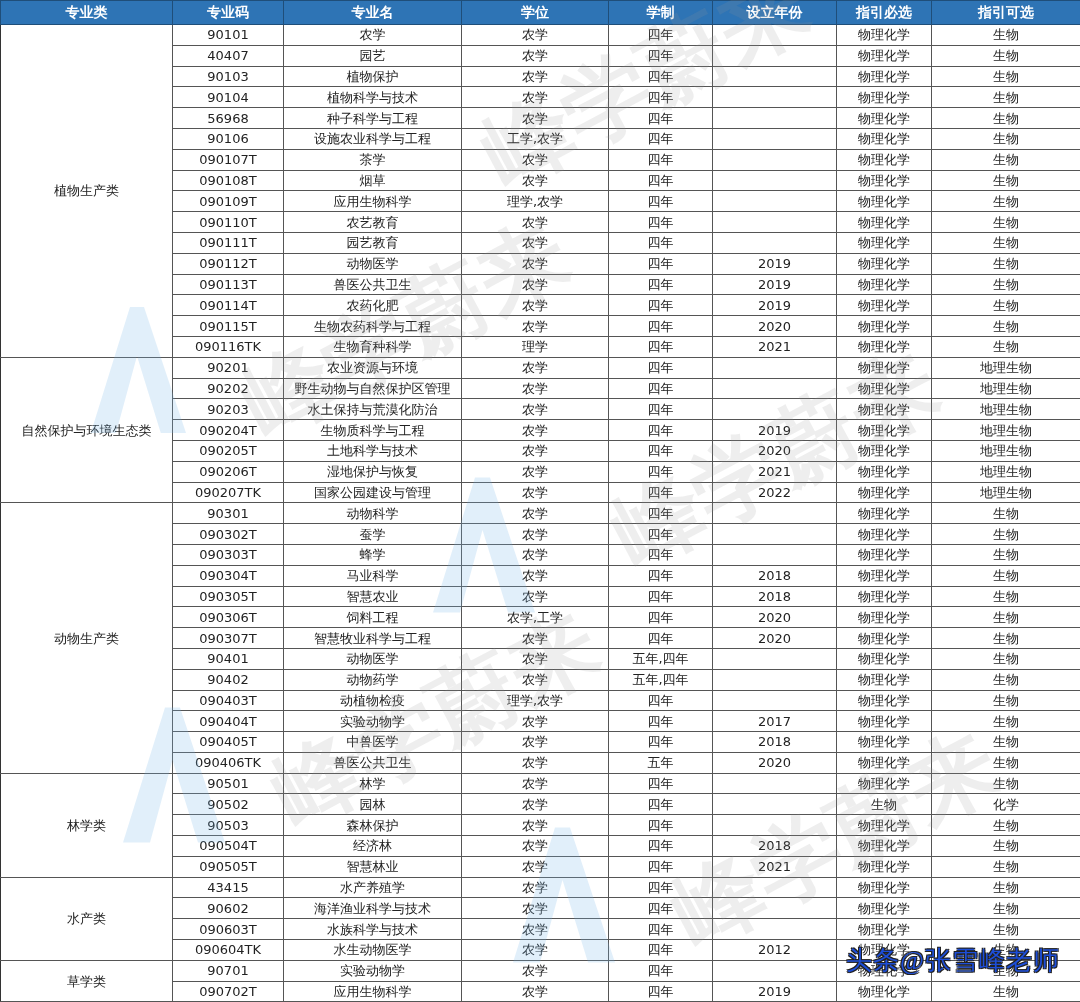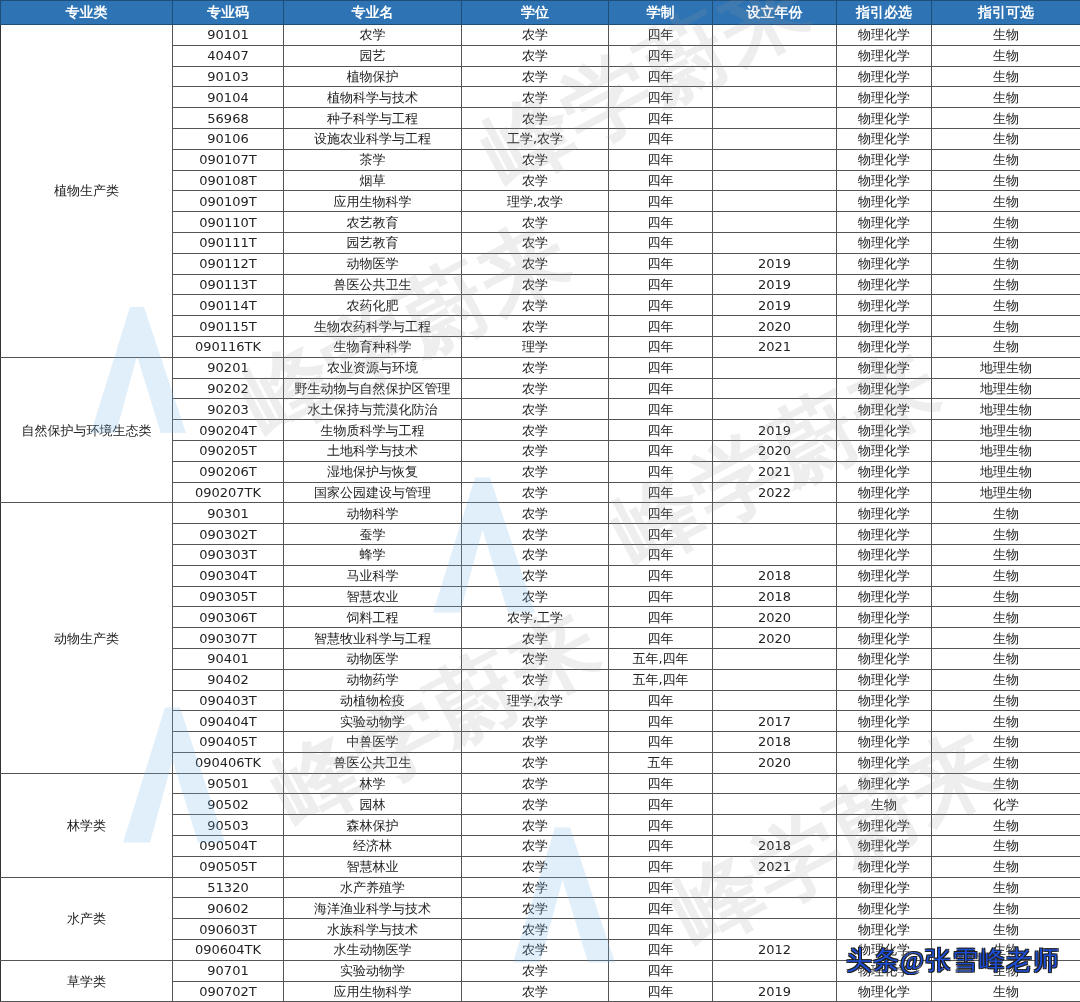--- a/index.html
+++ b/index.html
@@ -417,21 +417,21 @@
         <td>090505T</td>
         <td>智慧林业</td>
         <td>农学</td>
         <td>四年</td>
         <td>2021</td>
         <td>物理化学</td>
         <td>生物</td>
       </tr>
       <tr>
         <td class="cat" rowspan="4">水产类</td>
-        <td>51320</td>
+        <td>43415</td>
         <td>水产养殖学</td>
         <td>农学</td>
         <td>四年</td>
         <td></td>
         <td>物理化学</td>
         <td>生物</td>
       </tr>
       <tr>
         <td>90602</td>
         <td>海洋渔业科学与技术</td>

